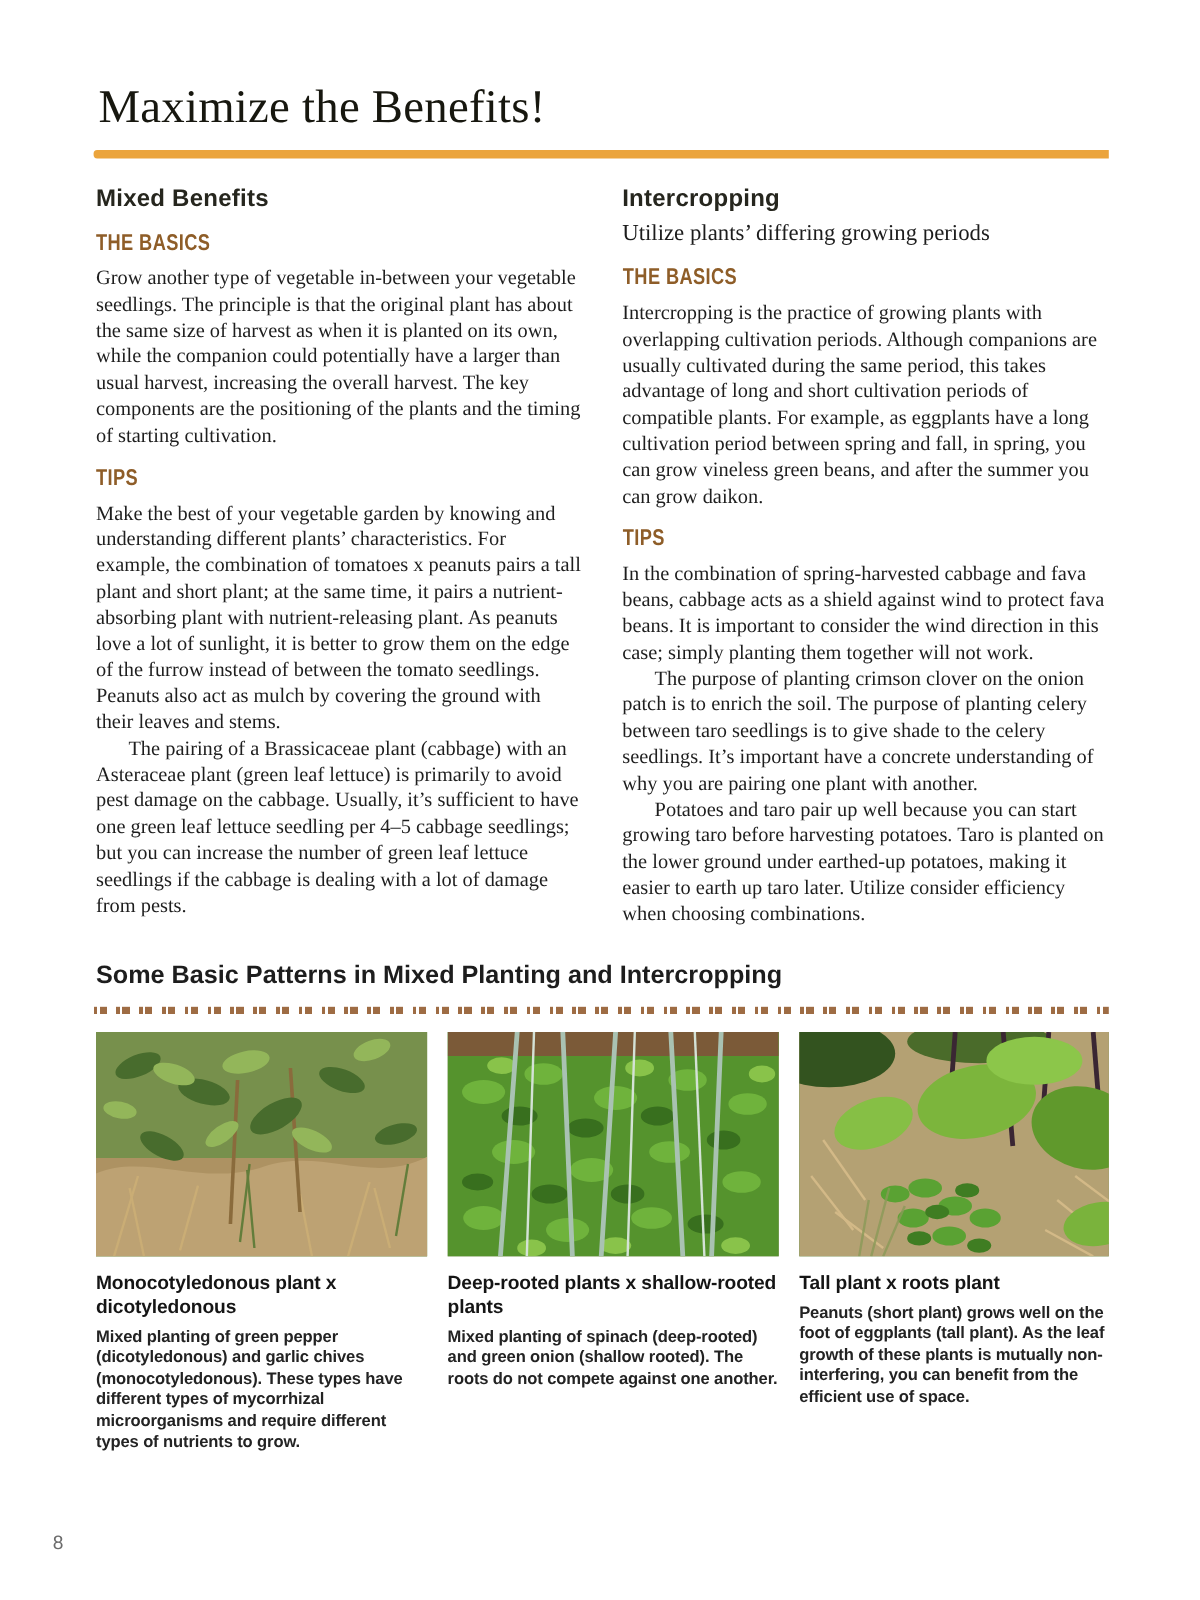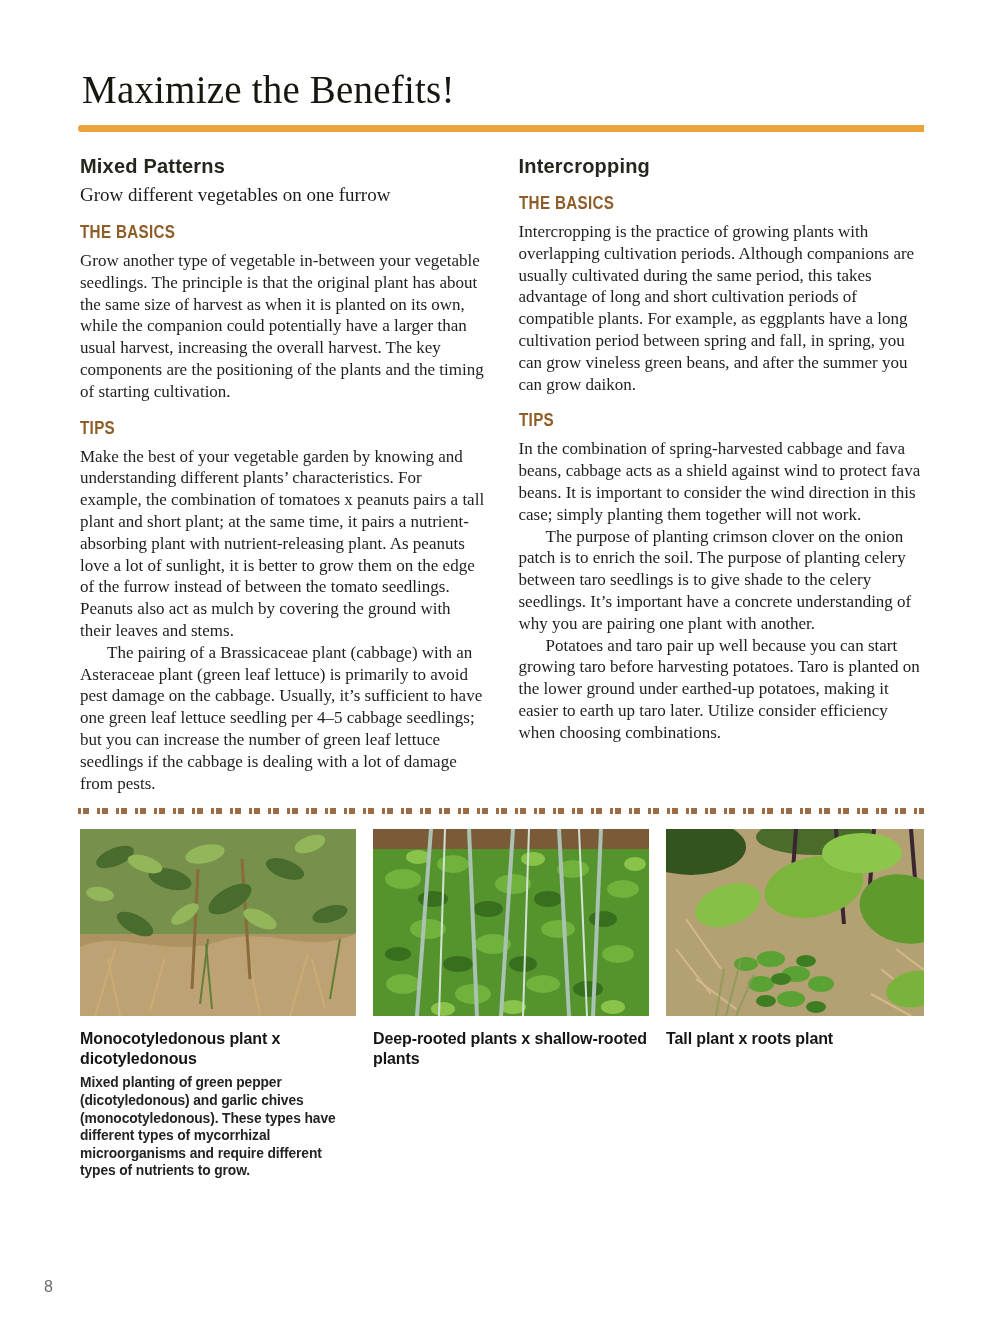--- a/index.html
+++ b/index.html
@@ -65,49 +65,50 @@
 
 <div class="page">
 
   <h1 class="title"><span>Maximize the Benefits!</span><br></h1>
 
   <div class="rule"></div>
 
   <div class="cols">
 
     <div class="col">
-      <div class="col-heading">Mixed Patterns</div>
-      <div class="col-sub">Grow different vegetables on one furrow</div>
+      <div class="col-heading">Mixed Benefits</div>
       <div class="kicker">THE BASICS</div>
       <div class="body-text">
         <p>Grow another type of vegetable in-between your vegetable seedlings. The principle is that the original plant has about the same size of harvest as when it is planted on its own, while the companion could potentially have a larger than usual harvest, increasing the overall harvest. The key components are the positioning of the plants and the timing of starting cultivation.</p>
       </div>
       <div class="kicker">TIPS</div>
       <div class="body-text">
         <p>Make the best of your vegetable garden by knowing and understanding different plants’ characteristics. For example, the combination of tomatoes x peanuts pairs a tall plant and short plant; at the same time, it pairs a nutrient-absorbing plant with nutrient-releasing plant. As peanuts love a lot of sunlight, it is better to grow them on the edge of the furrow instead of between the tomato seedlings. Peanuts also act as mulch by covering the ground with their leaves and stems.</p>
         <p>The pairing of a Brassicaceae plant (cabbage) with an Asteraceae plant (green leaf lettuce) is primarily to avoid pest damage on the cabbage. Usually, it’s sufficient to have one green leaf lettuce seedling per 4–5 cabbage seedlings; but you can increase the number of green leaf lettuce seedlings if the cabbage is dealing with a lot of damage from pests.</p>
       </div>
     </div>
 
     <div class="col">
       <div class="col-heading">Intercropping</div>
+      <div class="col-sub">Utilize plants’ differing growing periods</div>
       <div class="kicker">THE BASICS</div>
       <div class="body-text">
         <p>Intercropping is the practice of growing plants with overlapping cultivation periods. Although companions are usually cultivated during the same period, this takes advantage of long and short cultivation periods of compatible plants. For example, as eggplants have a long cultivation period between spring and fall, in spring, you can grow vineless green beans, and after the summer you can grow daikon.</p>
       </div>
       <div class="kicker">TIPS</div>
       <div class="body-text">
         <p>In the combination of spring-harvested cabbage and fava beans, cabbage acts as a shield against wind to protect fava beans. It is important to consider the wind direction in this case; simply planting them together will not work.</p>
         <p>The purpose of planting crimson clover on the onion patch is to enrich the soil. The purpose of planting celery between taro seedlings is to give shade to the celery seedlings. It’s important have a concrete understanding of why you are pairing one plant with another.</p>
         <p>Potatoes and taro pair up well because you can start growing taro before harvesting potatoes. Taro is planted on the lower ground under earthed-up potatoes, making it easier to earth up taro later. Utilize consider efficiency when choosing combinations.</p>
       </div>
     </div>
 
   </div>
 
+  <div class="patterns-heading">Some Basic Patterns in Mixed Planting and Intercropping</div>
   <div class="divider"></div>
 
   <div class="photos">
 
     <div class="pattern-item">
       <div class="photo">
         <svg viewBox="0 0 276 187" preserveAspectRatio="none">
           <rect width="276" height="187" fill="#77904c"></rect>
           <rect y="105" width="276" height="82" fill="#ad9262"></rect>
           <path d="M0,118 C40,100 90,130 140,112 C190,96 230,128 276,104 L276,187 L0,187 Z" fill="#bda273"></path>
@@ -195,20 +196,21 @@
             <line x1="228" y1="0" x2="220" y2="187"></line>
           </g>
           <g stroke="#d4e2d6" stroke-width="2">
             <line x1="72" y1="0" x2="66" y2="187"></line>
               <line x1="156" y1="0" x2="150" y2="187"></line>
             <line x1="206" y1="0" x2="214" y2="187"></line>
           </g>
         </svg>
       </div>
       <div class="caption-title">Deep-rooted plants x shallow-rooted plants</div>
+      <div class="caption-text">Mixed planting of spinach (deep-rooted) and green onion (shallow rooted). The roots do not compete against one another.</div>
     </div>
 
     <div class="pattern-item">
       <div class="photo">
         <svg viewBox="0 0 276 187" preserveAspectRatio="none">
           <rect width="276" height="187" fill="#b4a173"></rect>
           <ellipse cx="25" cy="18" rx="55" ry="28" fill="#33531f"></ellipse>
           <ellipse cx="150" cy="8" rx="60" ry="18" fill="#4a6b2a"></ellipse>
           <g stroke="#d6bc8a" stroke-width="2" opacity="0.9">
             <line x1="20" y1="90" x2="55" y2="140"></line>
@@ -244,19 +246,20 @@
               <ellipse cx="150" cy="178" rx="10" ry="6"></ellipse>
           </g>
           <g stroke="#8a9a58" stroke-width="2" opacity="0.8">
             <line x1="60" y1="187" x2="75" y2="130"></line>
               <line x1="50" y1="187" x2="58" y2="140"></line>
             <line x1="70" y1="187" x2="88" y2="145"></line>
           </g>
         </svg>
       </div>
       <div class="caption-title">Tall plant x roots plant</div>
+      <div class="caption-text">Peanuts (short plant) grows well on the foot of eggplants (tall plant). As the leaf growth of these plants is mutually non-interfering, you can benefit from the efficient use of space.</div>
     </div>
 
   </div>
 
   <div class="page-number">8</div>
 
 </div>
 
 </body></html>

